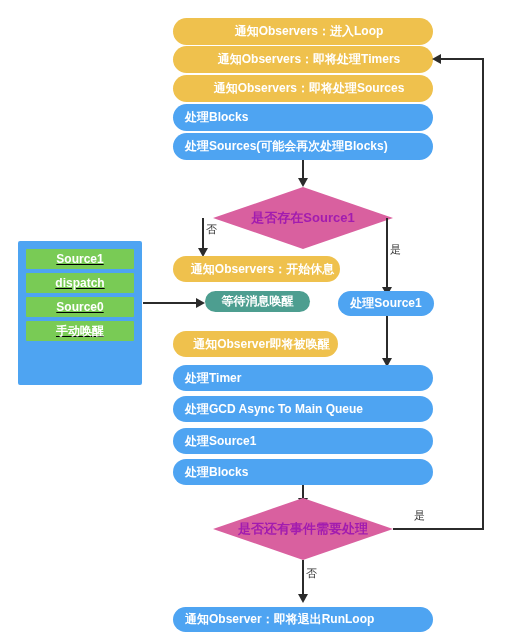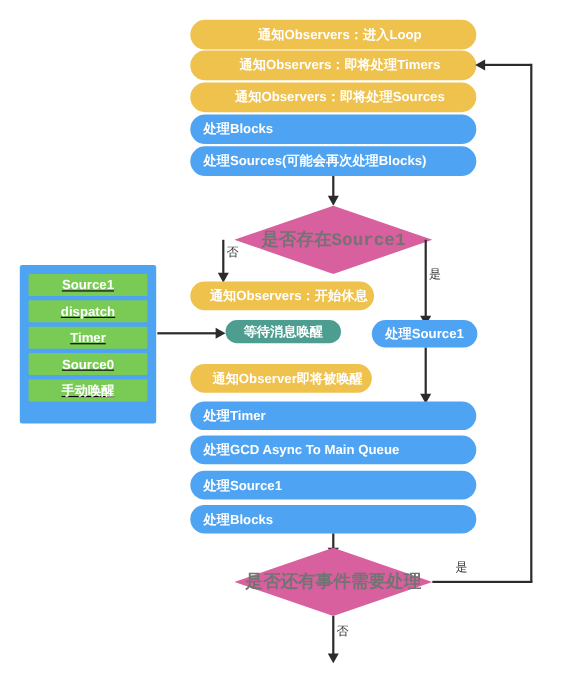--- a/index.html
+++ b/index.html
@@ -34,21 +34,21 @@
     position:absolute;
     display:flex;align-items:center;justify-content:center;
   }
   .diamond .dshape{
     position:absolute;inset:0;
     background:#d9609f;
     clip-path:polygon(50% 0%,100% 50%,50% 100%,0% 50%);
   }
   .diamond .dlabel{
     position:relative;
-    color:#737373;font-weight:bold;font-size:16px;white-space:nowrap;font-family:Liberation Mono, monospace;
+    color:#a21caf;font-weight:bold;font-size:13px;white-space:nowrap;
   }
 
   
   #srcbox{
     position:absolute;
     box-sizing:border-box;
     border:4px solid #4ea4f2;
     background:#4ea4f2;
     border-radius:2px;
     padding:4px;
@@ -173,31 +173,33 @@
 
   <div class="diamond" style="left:213px;top:498px;width:180px;height:62px;">
     <div class="dshape"></div>
     <div class="dlabel">是否还有事件需要处理</div>
   </div>
 
   <div class="vline" style="left:302px;top:560px;height:37px;"></div>
   <div class="arrowdn" style="left:298px;top:594px;"></div>
   <div class="elabel" style="left:306px;top:566px;">否</div>
 
+  <div class="pill blue" style="left:173px;top:607px;width:260px;height:25px;">
+    <span>通知Observer：即将退出RunLoop</span>
+  </div>
 
   <div class="hline" style="left:393px;top:528px;width:91px;"></div>
   <div class="vline" style="left:482px;top:58px;height:471px;"></div>
   <div class="hline" style="left:440px;top:58px;width:43px;"></div>
   <div class="arrowlt" style="left:432px;top:54px;"></div>
   <div class="elabel" style="left:414px;top:508px;">是</div>
 
   <div id="srcbox" style="left:18px;top:241px;width:124px;height:144px;">
     <div class="srcitem">Source1</div>
     <div class="srcitem">dispatch</div>
-    <div class="srcitem">Timer</div>
     <div class="srcitem">Source0</div>
     <div class="srcitem">手动唤醒</div>
   </div>
 
   <div class="hline" style="left:143px;top:302px;width:54px;"></div>
   <div class="arrowrt" style="left:196px;top:298px;"></div>
 
 </div>
 
 </body></html>

